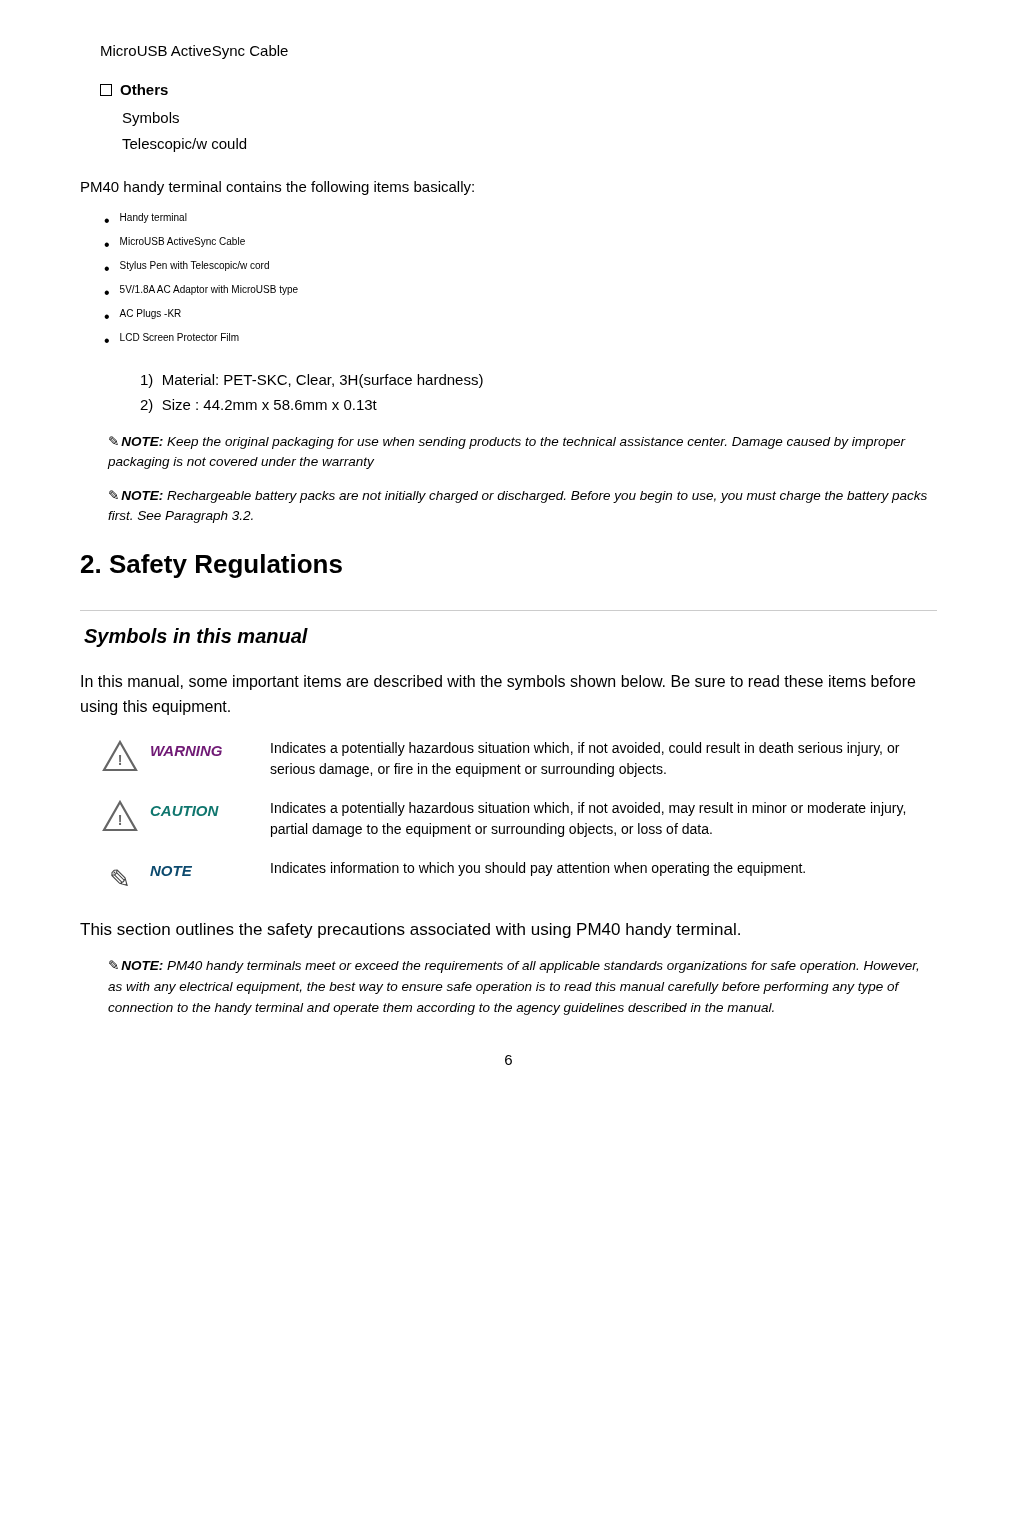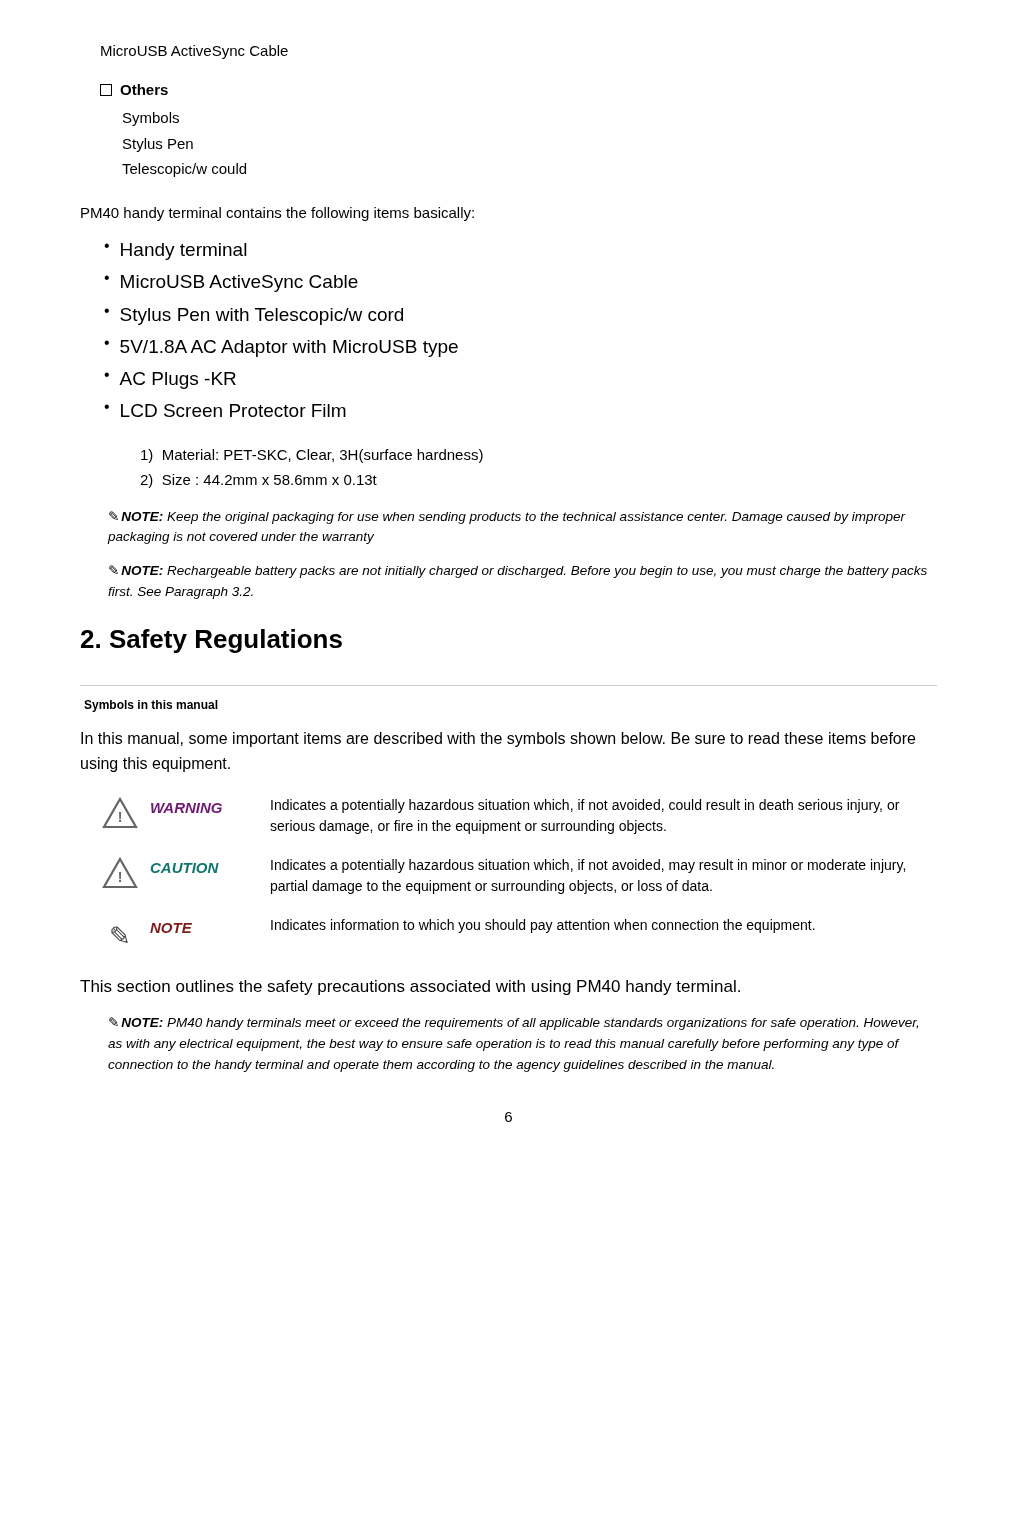--- a/index.html
+++ b/index.html
@@ -59,21 +59,21 @@
       margin-bottom: 10px;
     }
 
     .bullet-list {
       list-style: none;
       padding-left: 24px;
       margin-bottom: 14px;
     }
 
     .bullet-list li {
-      font-size: 19px;
+      font-size: 10px;
       line-height: 1.7;
       display: flex;
       align-items: flex-start;
     }
 
     .bullet-list li::before {
       content: "•";
       margin-right: 10px;
       font-size: 16px;
       line-height: 1.5;
@@ -111,24 +111,25 @@
 
     .section-heading {
       font-size: 26px;
       font-weight: bold;
       margin-top: 18px;
       margin-bottom: 26px;
       color: #000;
     }
 
     .sub-heading {
-      font-size: 12px;
-      font-weight: bold;
-      margin-bottom: 12px;
+      font-size: 20px;
+      font-weight: bold;
+      margin-bottom: 18px;
       padding-left: 4px;
+      font-style: italic;
     }
 
     .intro-paragraph {
       font-size: 16px;
       margin-bottom: 18px;
       line-height: 1.6;
     }
 
     .symbol-row {
       display: flex;
@@ -162,21 +163,21 @@
 
     .symbol-label-warning {
       color: #701a75;
     }
 
     .symbol-label-caution {
       color: #0f766e;
     }
 
     .symbol-label-note {
-      color: #7f1d1d;
+      color: #0c4a6e;
     }
 
     .symbol-desc-cell {
       flex: 1;
       font-size: 14px;
       line-height: 1.5;
     }
 
     .finger-icon {
       font-size: 22px;
@@ -214,21 +215,20 @@
 
 <div class="microusb-line">MicroUSB ActiveSync Cable</div>
 
 <div class="section-others">
   <div class="others-title">
     <span class="checkbox-square"></span>
     <span>Others</span>
   </div>
   <div class="others-items">
     <div>Symbols</div>
-    <div>Stylus Pen</div>
     <div>Telescopic/w could</div>
   </div>
 </div>
 
 <p class="pm40-intro">PM40 handy terminal contains the following items basically:</p>
 
 <ul class="bullet-list">
   <li>Handy terminal</li>
   <li>MicroUSB ActiveSync Cable</li>
   <li>Stylus Pen with Telescopic/w cord</li>
@@ -278,21 +278,21 @@
   </div>
   <div class="symbol-label-cell symbol-label-caution">CAUTION</div>
   <div class="symbol-desc-cell">Indicates a potentially hazardous situation which, if not avoided, may result in minor or moderate injury, partial damage to the equipment or surrounding objects, or loss of data.</div>
 </div>
 
 <div class="symbol-row">
   <div class="symbol-icon-cell">
     <span class="finger-icon" style="font-size:26px; color:#444;">✎</span>
   </div>
   <div class="symbol-label-cell symbol-label-note" style="font-weight:bold; font-style:italic;">NOTE</div>
-  <div class="symbol-desc-cell">Indicates information to which you should pay attention when connection the equipment.</div>
+  <div class="symbol-desc-cell">Indicates information to which you should pay attention when operating the equipment.</div>
 </div>
 
 <p class="big-paragraph">This section outlines the safety precautions associated with using PM40 handy terminal.</p>
 
 <div class="safety-note-block">
   <span class="note-icon">✎</span><span class="note-label">NOTE:</span> <span>PM40 handy terminals meet or exceed the requirements of all applicable standards organizations for safe operation. However, as with any electrical equipment, the best way to ensure safe operation is to read this manual carefully before performing any type of connection to the handy terminal and operate them according to the agency guidelines described in the manual.</span>
 </div>
 
 <div class="page-number">6</div>
 

